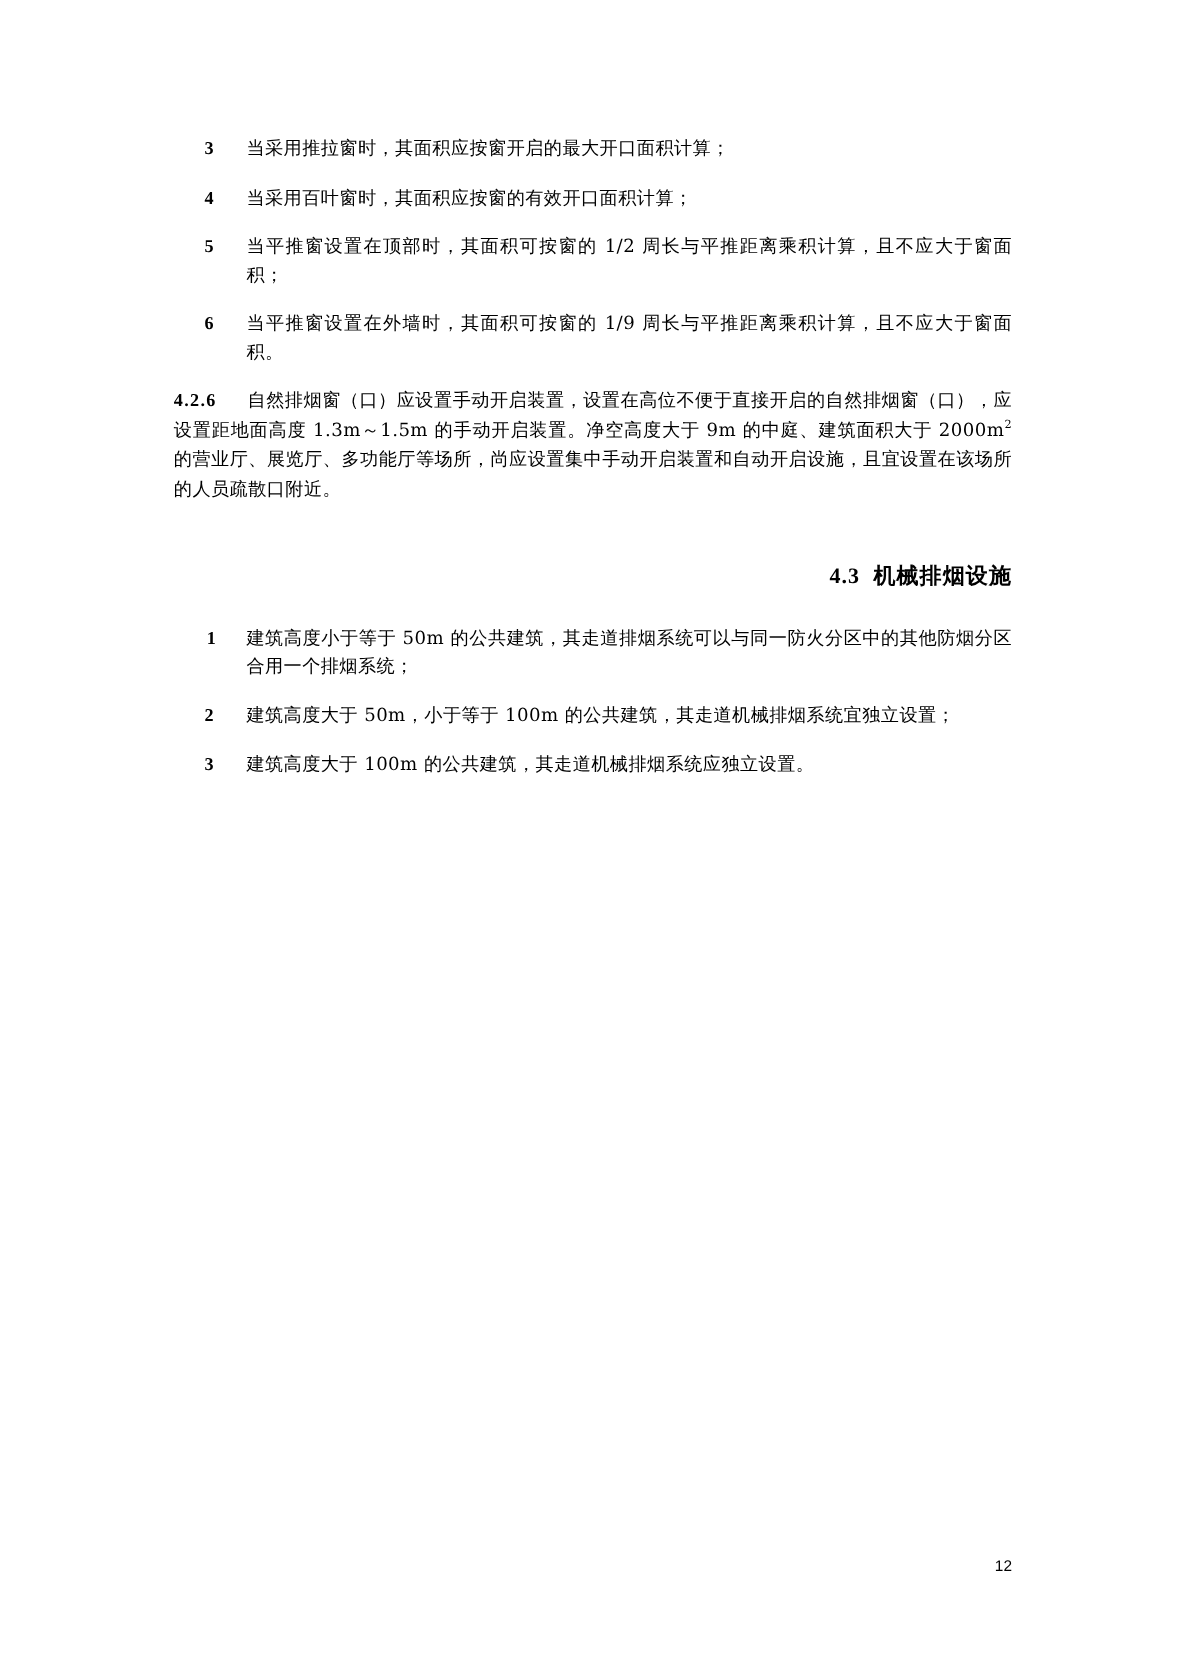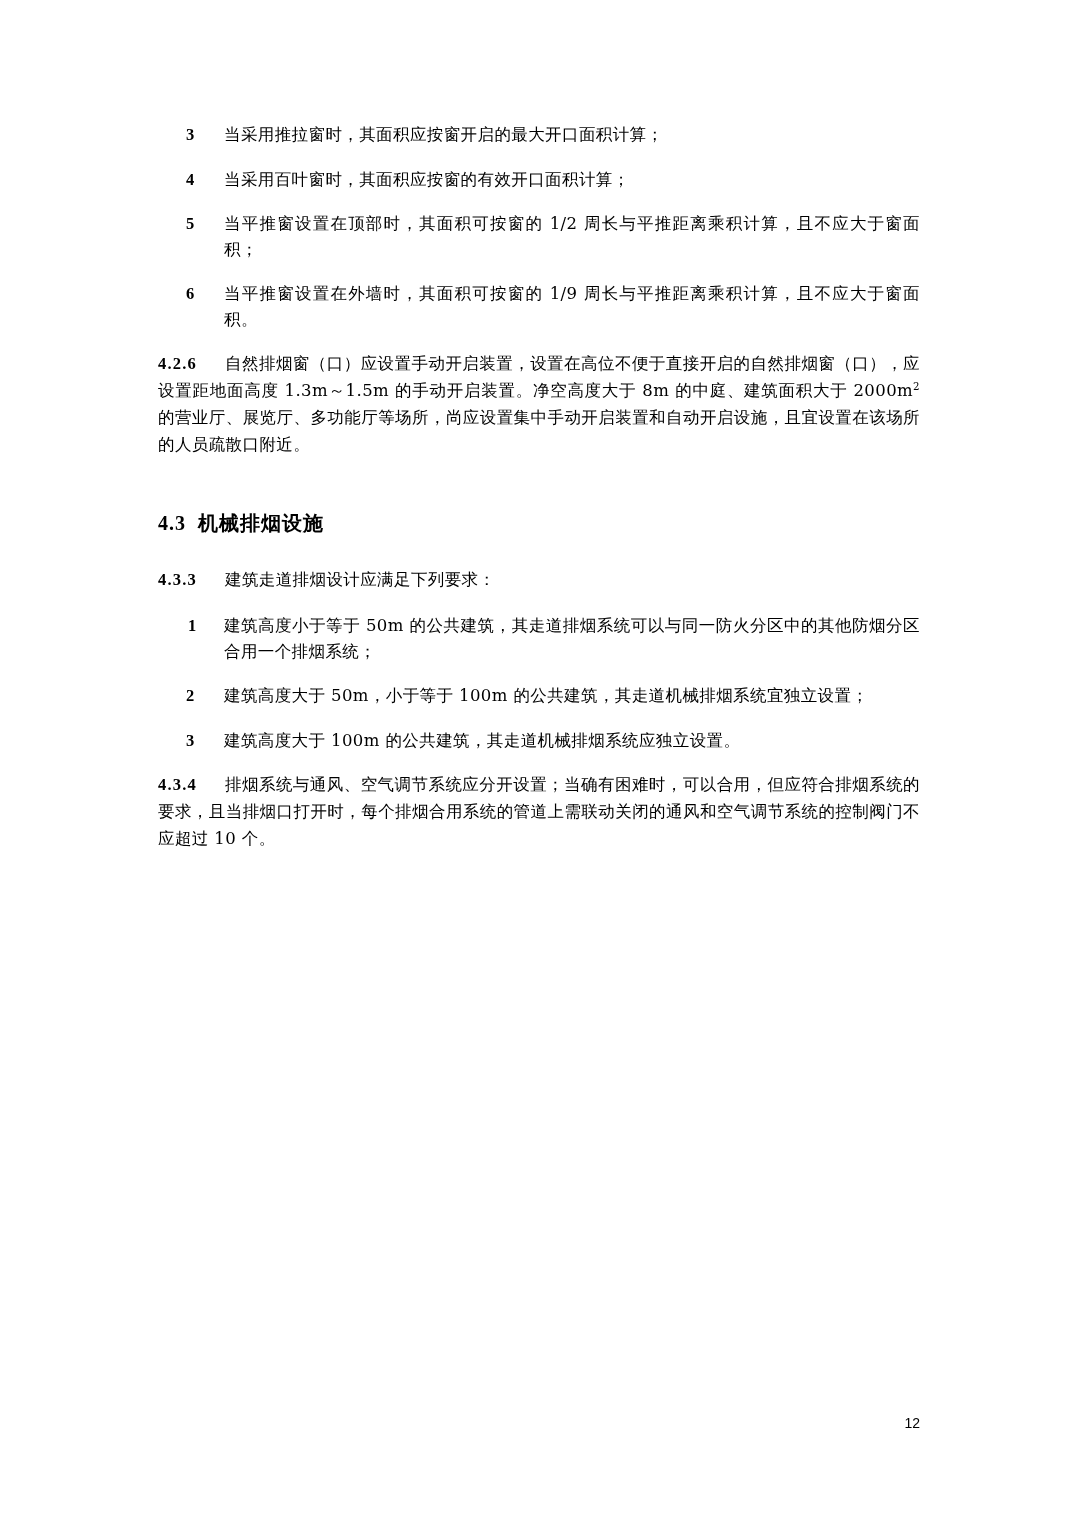--- a/index.html
+++ b/index.html
@@ -60,21 +60,21 @@
   .clause .cnum {
     font-weight: bold;
     font-family: "Liberation Serif", serif;
     letter-spacing: 1.2px;
     margin-right: 28px;
   }
   .clause .cnum.spaced {
     margin-right: 16px;
   }
   .section-title {
-    text-align: left;
+    text-align: right;
     font-weight: bold;
     font-size: 20px;
     font-family: "DejaVu Serif", "Liberation Serif", serif;
     margin: 52px 0 30px 0;
     letter-spacing: 1px;
   }
   .section-title .stnum {
     font-family: "Liberation Serif", serif;
     margin-right: 12px;
   }
@@ -108,47 +108,41 @@
     <div class="sub-item">
       <span class="num">5</span>
       <span class="txt">当平推窗设置在顶部时，其面积可按窗的 1/2 周长与平推距离乘积计算，且不应大于窗面积；</span>
     </div>
     <div class="sub-item">
       <span class="num">6</span>
       <span class="txt">当平推窗设置在外墙时，其面积可按窗的 1/9 周长与平推距离乘积计算，且不应大于窗面积。</span>
     </div>
 
     <p class="clause">
-      <span class="cnum">4.2.6</span><span>自然排烟窗（口）应设置手动开启装置，设置在高位不便于直接开启的自然排烟窗（口），应设置距地面高度 1.3m～1.5m 的手动开启装置。净空高度大于 8m 的中庭、建筑面积大于 2000m</span><sup>2</sup><span> 的营业厅、展览厅、多功能厅等场所，尚应设置集中手动开启装置和自动开启设施，且宜设置在该场所的人员疏散口附近。</span>
+      <span class="cnum">4.2.6</span><span>自然排烟窗（口）应设置手动开启装置，设置在高位不便于直接开启的自然排烟窗（口），应设置距地面高度 1.3m～1.5m 的手动开启装置。净空高度大于 9m 的中庭、建筑面积大于 2000m</span><sup>2</sup><span> 的营业厅、展览厅、多功能厅等场所，尚应设置集中手动开启装置和自动开启设施，且宜设置在该场所的人员疏散口附近。</span>
     </p>
 
     <h2 class="section-title">
       <span class="stnum">4.3</span><span>机械排烟设施</span>
     </h2>
 
 
 
-    <p class="clause">
-      <span class="cnum">4.3.3</span><span>建筑走道排烟设计应满足下列要求：</span>
-    </p>
 
     <div class="sub-item wide">
       <span class="num">1</span>
       <span class="txt">建筑高度小于等于 50m 的公共建筑，其走道排烟系统可以与同一防火分区中的其他防烟分区合用一个排烟系统；</span>
     </div>
     <div class="sub-item">
       <span class="num">2</span>
       <span class="txt">建筑高度大于 50m，小于等于 100m 的公共建筑，其走道机械排烟系统宜独立设置；</span>
     </div>
     <div class="sub-item">
       <span class="num">3</span>
       <span class="txt">建筑高度大于 100m 的公共建筑，其走道机械排烟系统应独立设置。</span>
     </div>
 
-    <p class="clause">
-      <span class="cnum">4.3.4</span><span>排烟系统与通风、空气调节系统应分开设置；当确有困难时，可以合用，但应符合排烟系统的要求，且当排烟口打开时，每个排烟合用系统的管道上需联动关闭的通风和空气调节系统的控制阀门不应超过 10 个。</span>
-    </p>
 
 
   </div>
 
   <div class="page-number">12</div>
 </div>
 
 </body></html>

